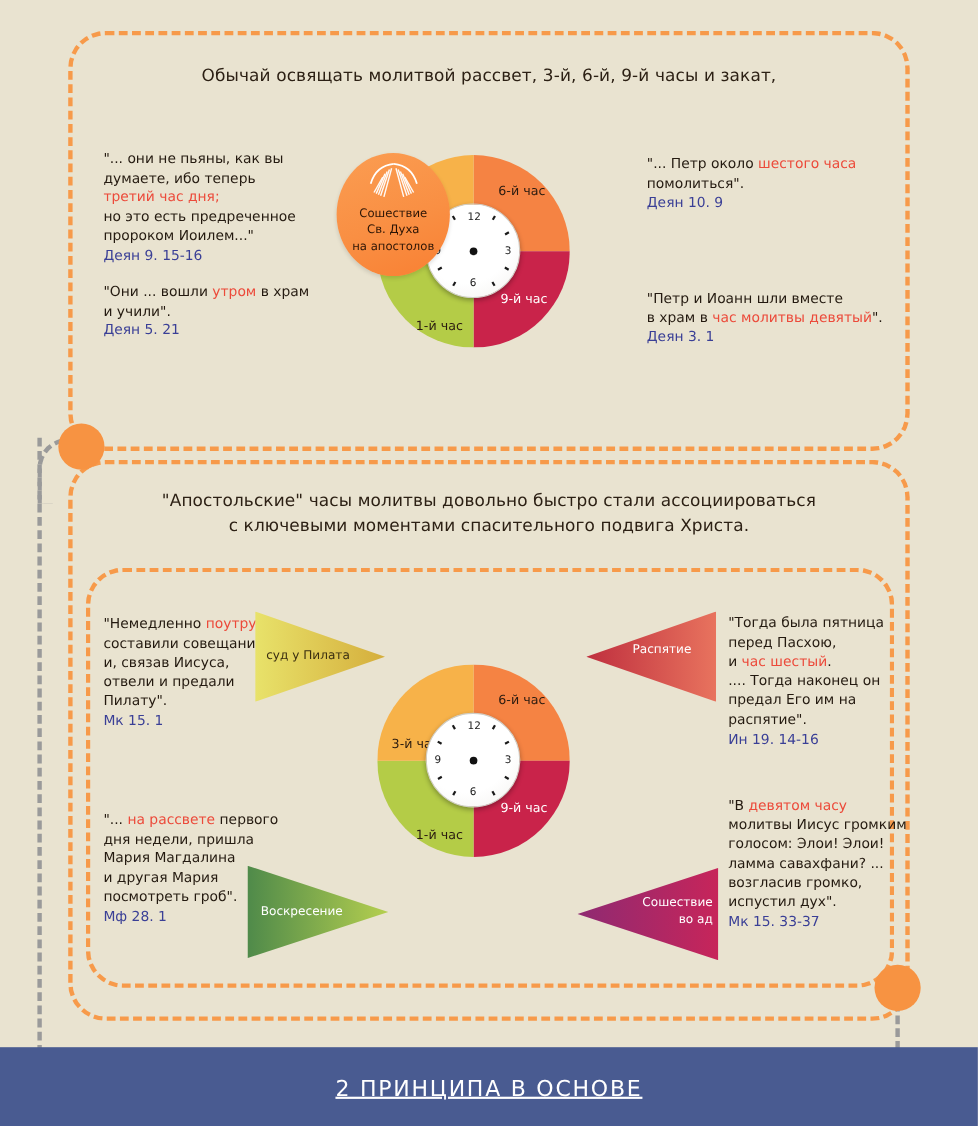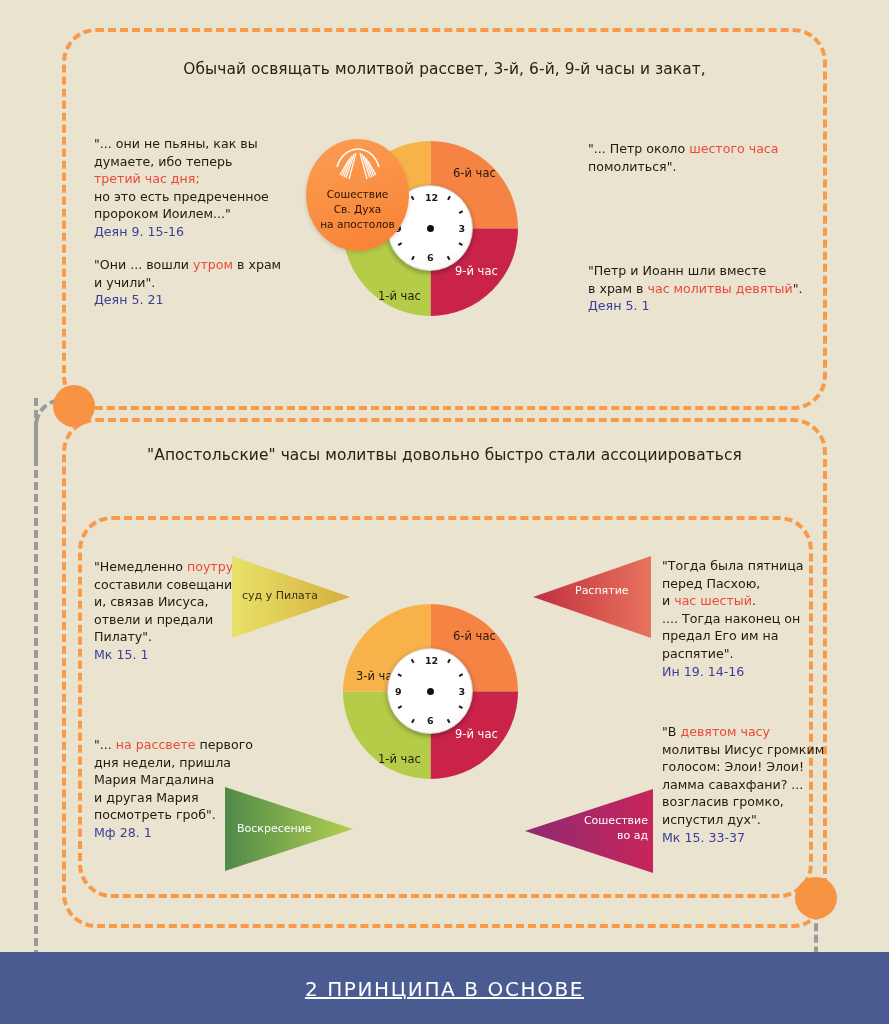--- a/index.html
+++ b/index.html
@@ -83,21 +83,21 @@
     position:absolute;font-size:11.5px;color:#2a1b10;pointer-events:none;
     white-space:nowrap;
   }
 
   .clockface{
     position:absolute;width:86px;height:86px;border-radius:50%;
     background:radial-gradient(circle at 42% 34%, #ffffff 0%,#ffffff 58%,#f2f1ee 100%);
     box-shadow:0 2px 5px rgba(0,0,0,.32);
     border:1px solid #cfcdc6;box-sizing:border-box;
   }
-  .clockface .num{position:absolute;font-size:9.5px;font-weight:bold;color:#1a1a1a;}
+  .clockface .num{position:absolute;font-size:9.5px;font-weight:normal;color:#1a1a1a;}
   .clockface .tick{position:absolute;width:1.6px;height:4px;background:#1a1a1a;}
   .clockface .hub{
     position:absolute;left:50%;top:50%;width:7px;height:7px;margin:-3.5px 0 0 -3.5px;
     background:#111;border-radius:50%;
   }
 
   
   #spirit-bubble{
     position:absolute;left:306px;top:139px;width:103px;height:112px;
     border-radius:50%;
@@ -166,26 +166,27 @@
 
   <div class="quote" id="q-bl">
     <span class="ln"><span>"Они ... вошли </span><span class="hl">утром</span><span> в храм</span></span>
     <span class="ln">и учили".</span>
     <span class="ref">Деян 5. 21</span>
   </div>
 
   <div class="quote" id="q-tr">
     <span class="ln"><span>"... Петр около </span><span class="hl">шестого часа</span></span>
     <span class="ln">помолиться".</span>
+    <span class="ref">Деян 10. 9</span>
   </div>
 
   <div class="quote" id="q-br">
     <span class="ln">"Петр и Иоанн шли вместе</span>
     <span class="ln"><span>в храм в </span><span class="hl">час молитвы девятый</span><span>".</span></span>
-    <span class="ref">Деян 5. 1</span>
+    <span class="ref">Деян 3. 1</span>
   </div>
 
   <div class="pie" id="pie-1">
     <svg width="175" height="175" viewBox="0 0 175 175">
       <path d="M87.5 87.5 L87.5 0 A87.5 87.5 0 0 1 175 87.5 Z" fill="#f58343"></path>
       <path d="M87.5 87.5 L175 87.5 A87.5 87.5 0 0 1 87.5 175 Z" fill="#c9234a"></path>
       <path d="M87.5 87.5 L87.5 175 A87.5 87.5 0 0 1 0 87.5 Z" fill="#b4cc47"></path>
       <path d="M87.5 87.5 L0 87.5 A87.5 87.5 0 0 1 87.5 0 Z" fill="#f7b249"></path>
     </svg>
     <span class="pielabel" style="left:110px;top:25px;">6-й час</span>
@@ -228,20 +229,21 @@
     </svg>
     <div class="bt">
       <span style="display:block">Сошествие</span>
       <span style="display:block">Св. Духа</span>
       <span style="display:block">на апостолов</span>
     </div>
   </div>
 
   <div class="heading" id="heading-2">
     <span class="ln">"Апостольские" часы молитвы довольно быстро стали ассоциироваться</span>
+    <span class="ln">с ключевыми моментами спасительного подвига Христа.</span>
   </div>
 
   <div class="quote" id="q2-tl">
     <span class="ln"><span>"Немедленно </span><span class="hl">поутру</span><span> ...</span></span>
     <span class="ln">составили совещание</span>
     <span class="ln">и, связав Иисуса,</span>
     <span class="ln">отвели и предали</span>
     <span class="ln">Пилату".</span>
     <span class="ref">Мк 15. 1</span>
   </div>

